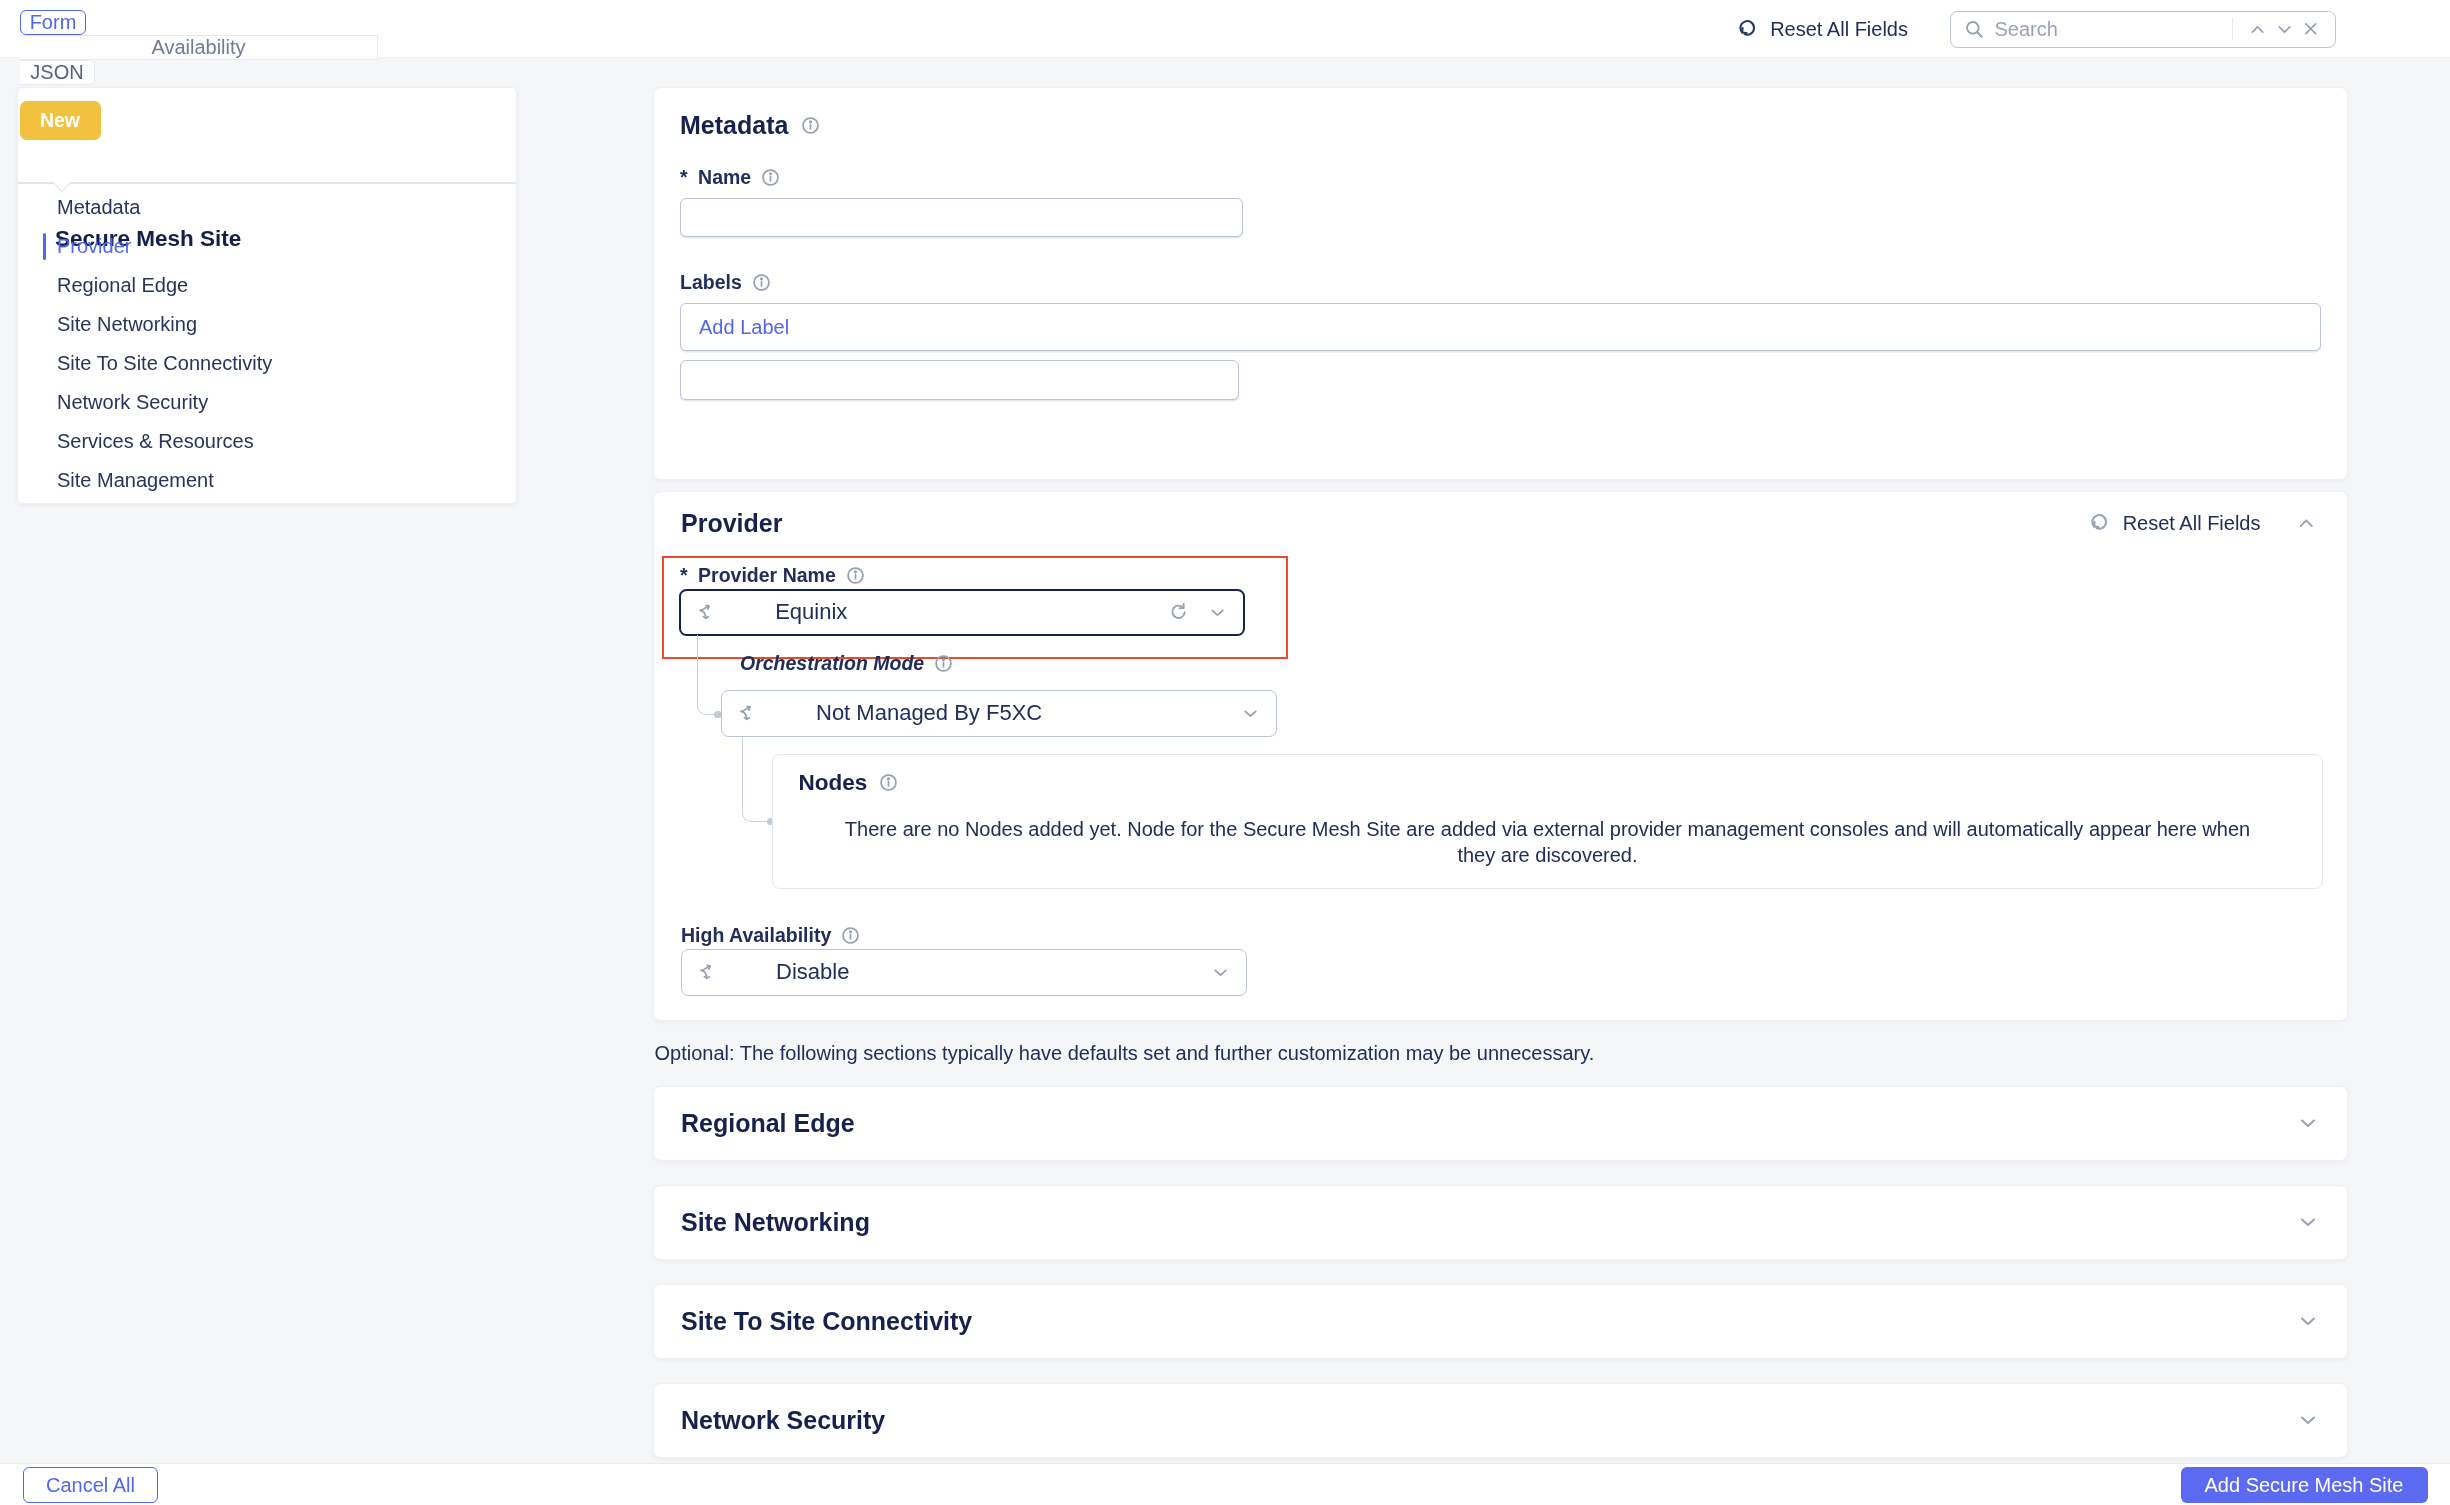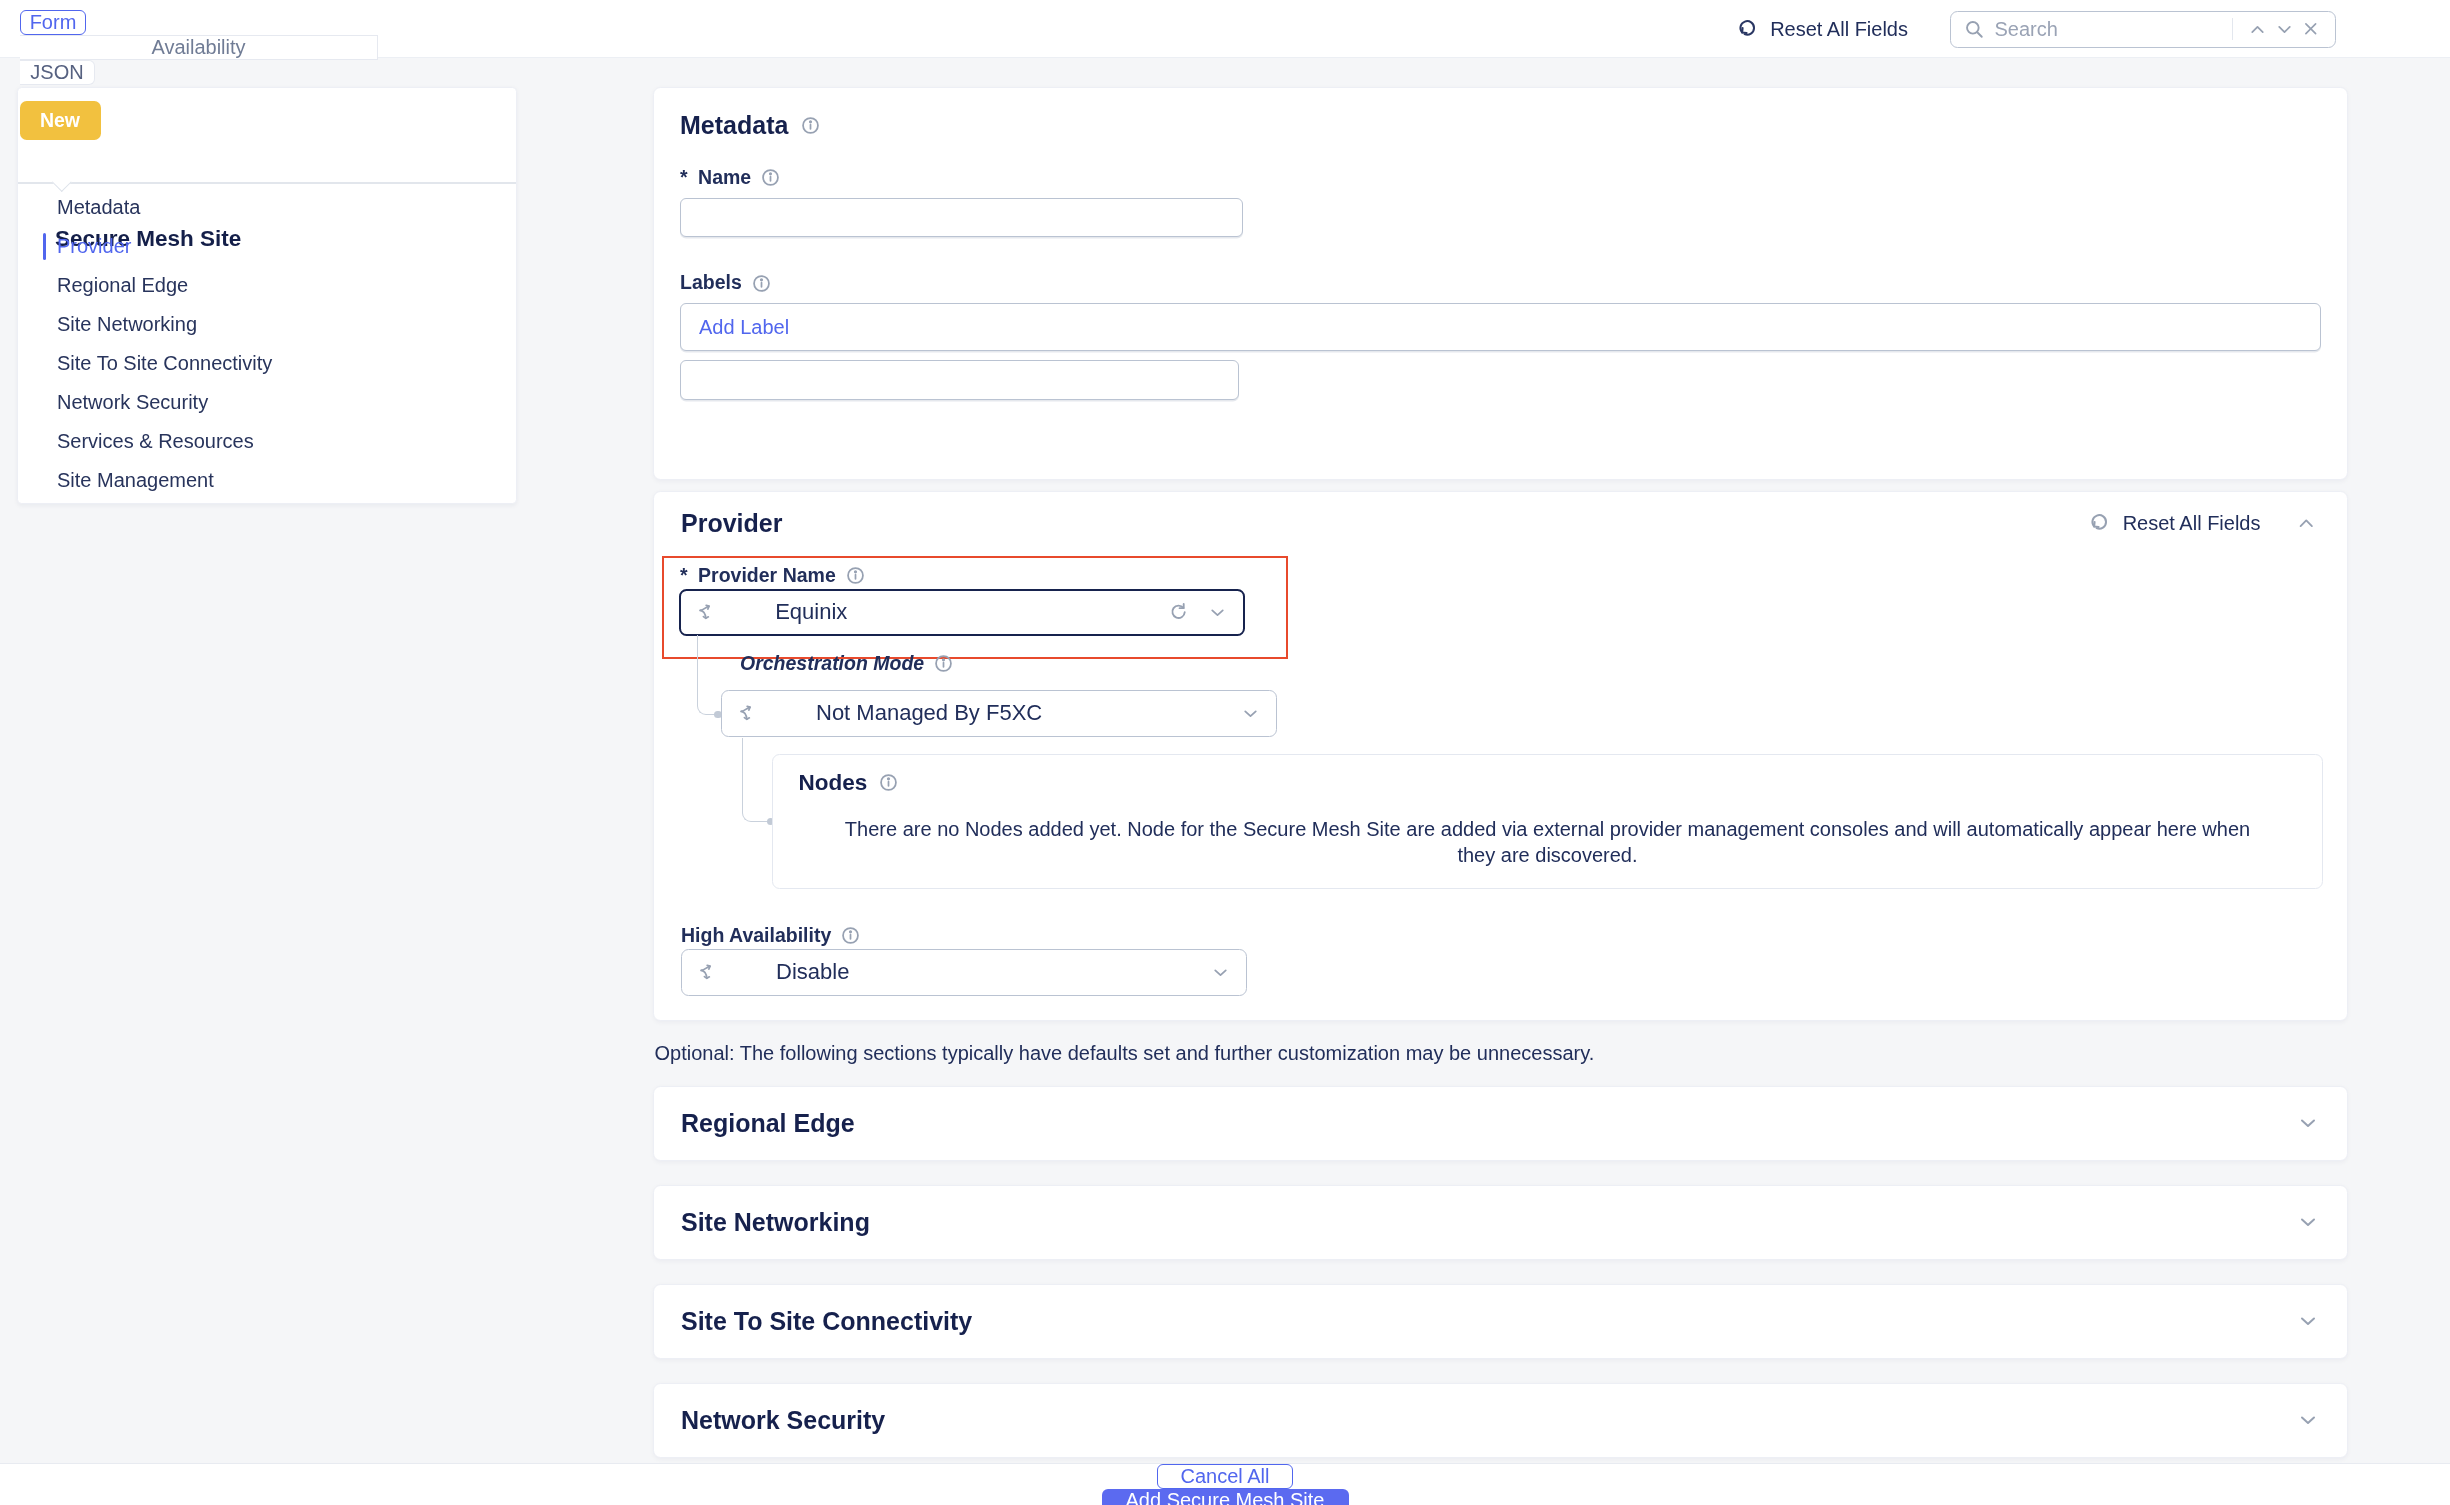--- a/index.html
+++ b/index.html
@@ -65,21 +65,21 @@
     align-items: center; gap: 9px; }
   .req { margin-right: 1.5px; }
   .text-input { height: 39px; border: 1.5px solid #bac3d2; border-radius: 6px;
     box-shadow: 0 1.5px 0 rgba(150,162,184,.25); font-size: 20px; color: #212e5a;
     padding: 0 12px; background: #fff; outline: none; display: block; font-family: inherit; }
 
   
   .metadata-card { height: 393px; margin-bottom: 10.5px; padding: 22.5px 26px; }
   .metadata-card .section-title { margin-bottom: 25.5px; height: 30px; }
   .name-input { width: 563px; margin-top: 9px; }
-  .labels-label { margin-top: 34px; align-items: flex-end; }
+  .labels-label { margin-top: 34px; }
   .labels-box { width: 100%; height: 48px; border: 1.5px solid #bac3d2; border-radius: 6px;
     box-shadow: 0 1.5px 0 rgba(150,162,184,.25); display: flex; align-items: center;
     padding: 0 18px; margin-top: 9px; background: #fff; }
   .addlabel { color: #5166ee; font-size: 20px; background: none; border: none;
     cursor: pointer; font-family: inherit; }
   .desc-label { margin-top: 33px; }
   .desc-input { width: 559px; margin-top: 9px; height: 40px; }
 
   
   .provider-card { height: 530px; margin-bottom: 21px; position: relative; }
@@ -115,21 +115,21 @@
 
   .optional-note { font-size: 20px; color: #212e5a; margin: 0 0 21px 1.5px; }
 
   .collapsed-card { height: 75px; margin-bottom: 24px; display: flex; align-items: center;
     padding: 0 27px; cursor: pointer; }
   .collapsed-card .chev { margin-left: auto; }
 
   
   .footbar { position: absolute; left: 0; top: 1463px; width: 100%; height: 43px;
     background: #fff; border-top: 1.5px solid #e8ebf1; display: flex; align-items: center;
-    justify-content: space-between; padding: 0 22.5px; z-index: 40; flex-direction: column; }
+    justify-content: space-between; padding: 0 22.5px; z-index: 40; }
   .btn-outline { height: 36px; padding: 0 22.5px; border: 1.9px solid #5166ee; border-radius: 6px;
     background: #fff; color: #5166ee; font-size: 20px; cursor: pointer; font-family: inherit; }
   .btn-primary { height: 36px; padding: 0 24px; border: none; border-radius: 6px;
     background: #5b6af0; color: #fff; font-size: 20px; cursor: pointer; font-family: inherit; }
 
   svg { display: block; }
   .ic { stroke: #97a1b2; fill: none; stroke-width: 2; stroke-linecap: round;
     stroke-linejoin: round; }
   .ic-navy { stroke: #2a3763; }
 </style>

